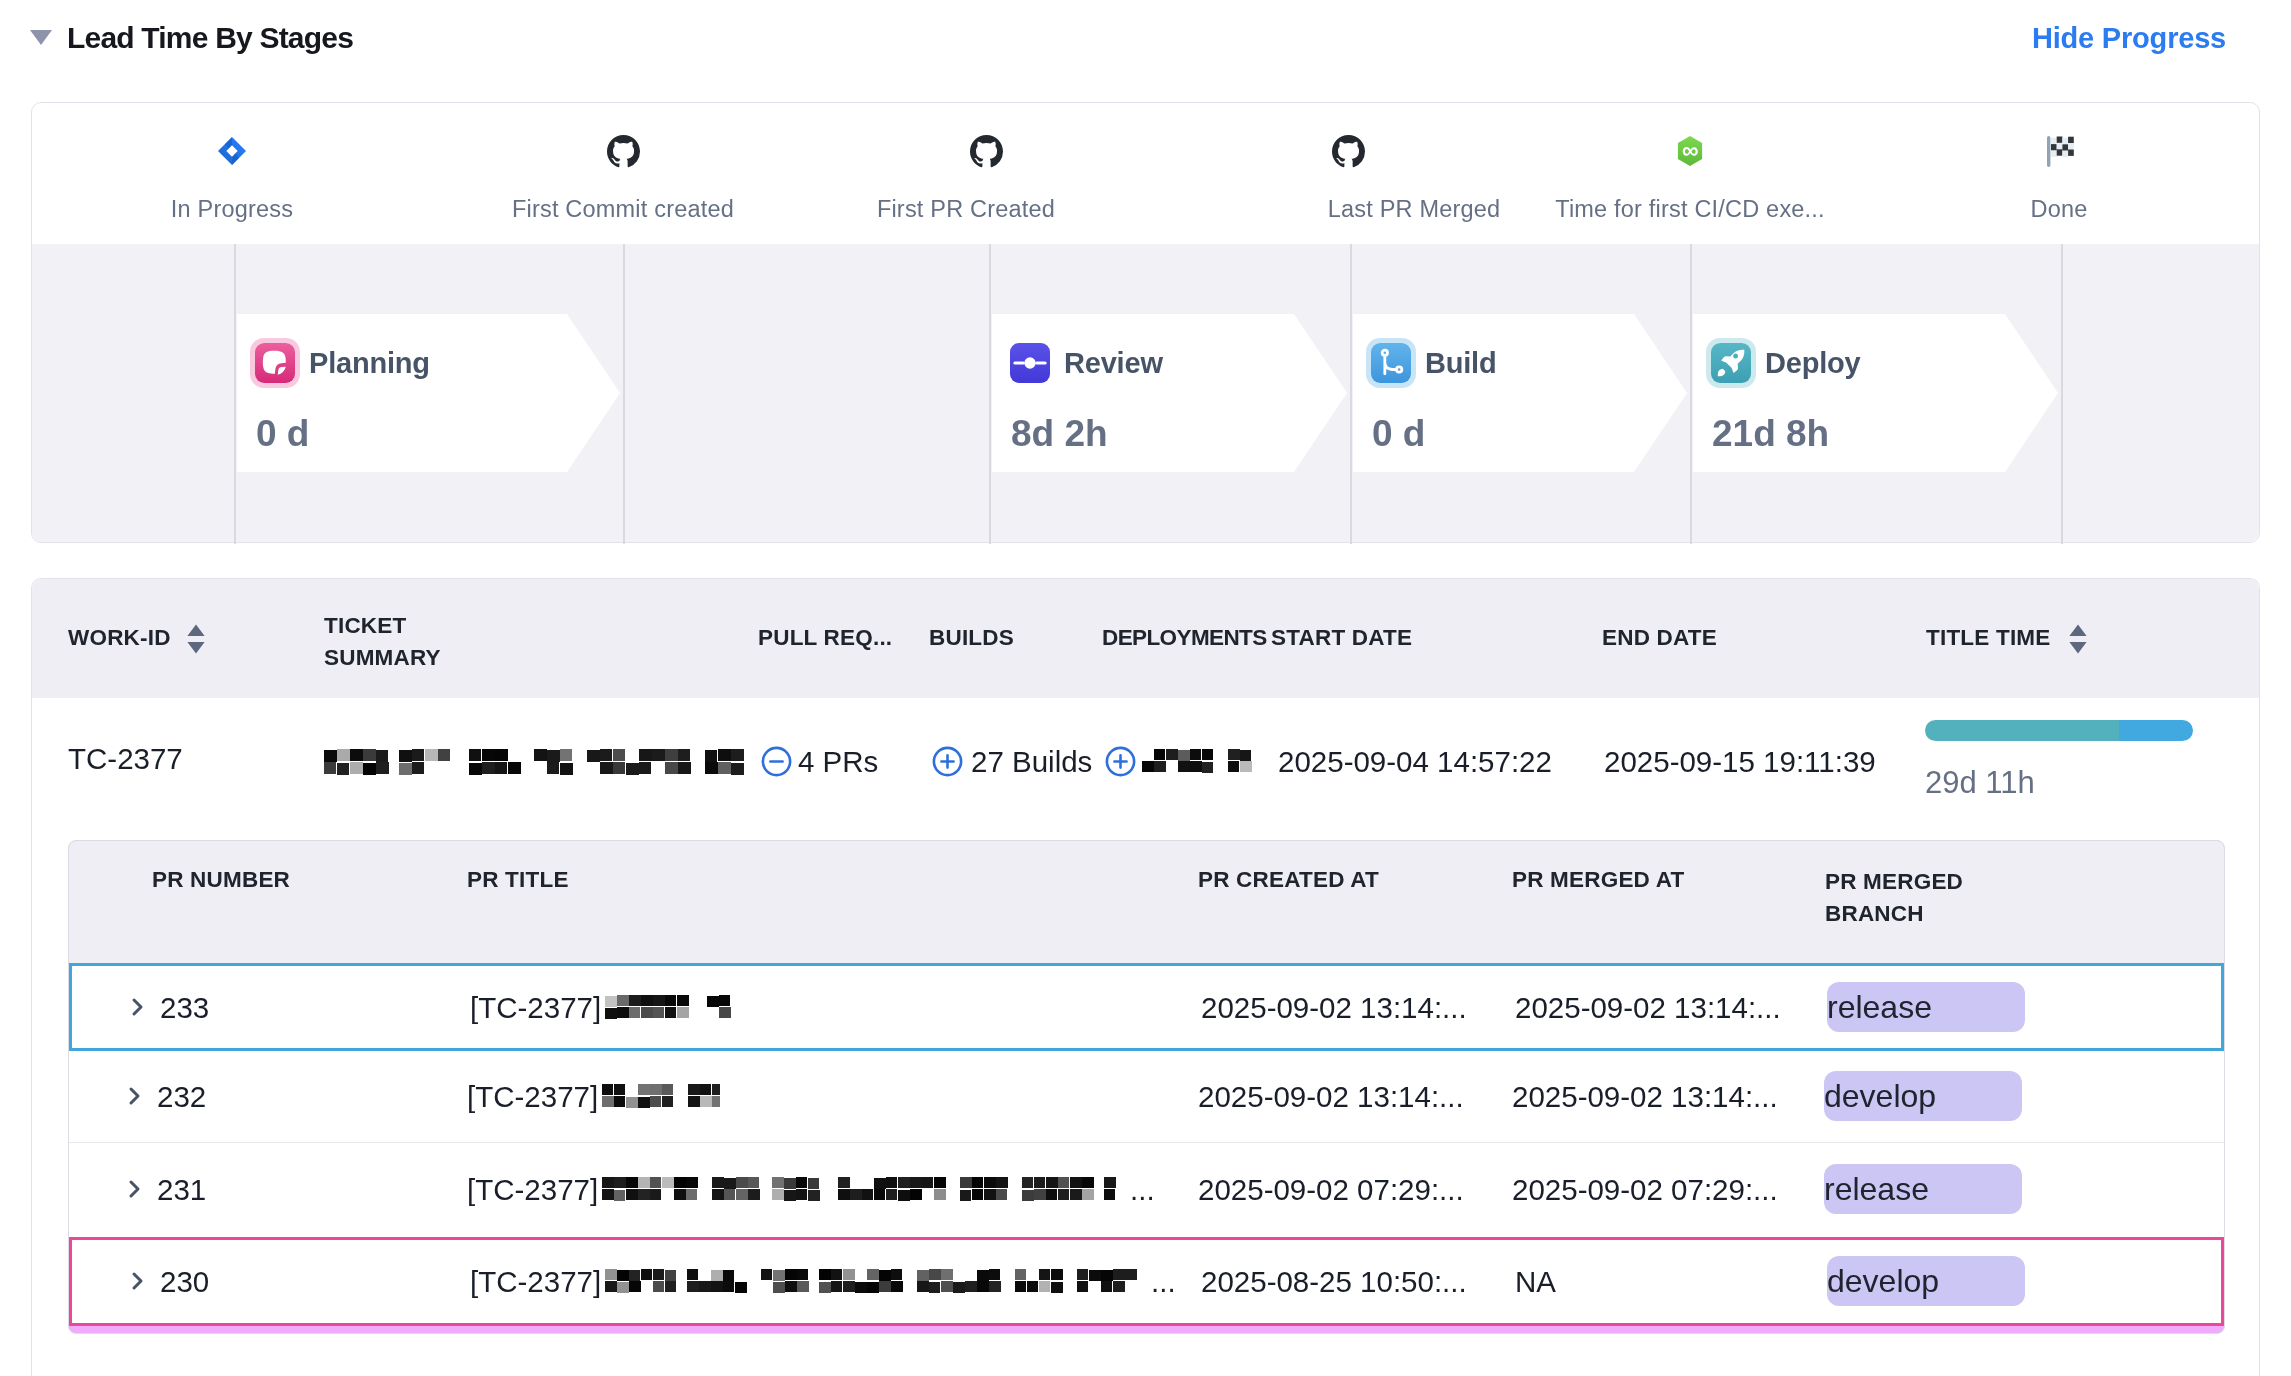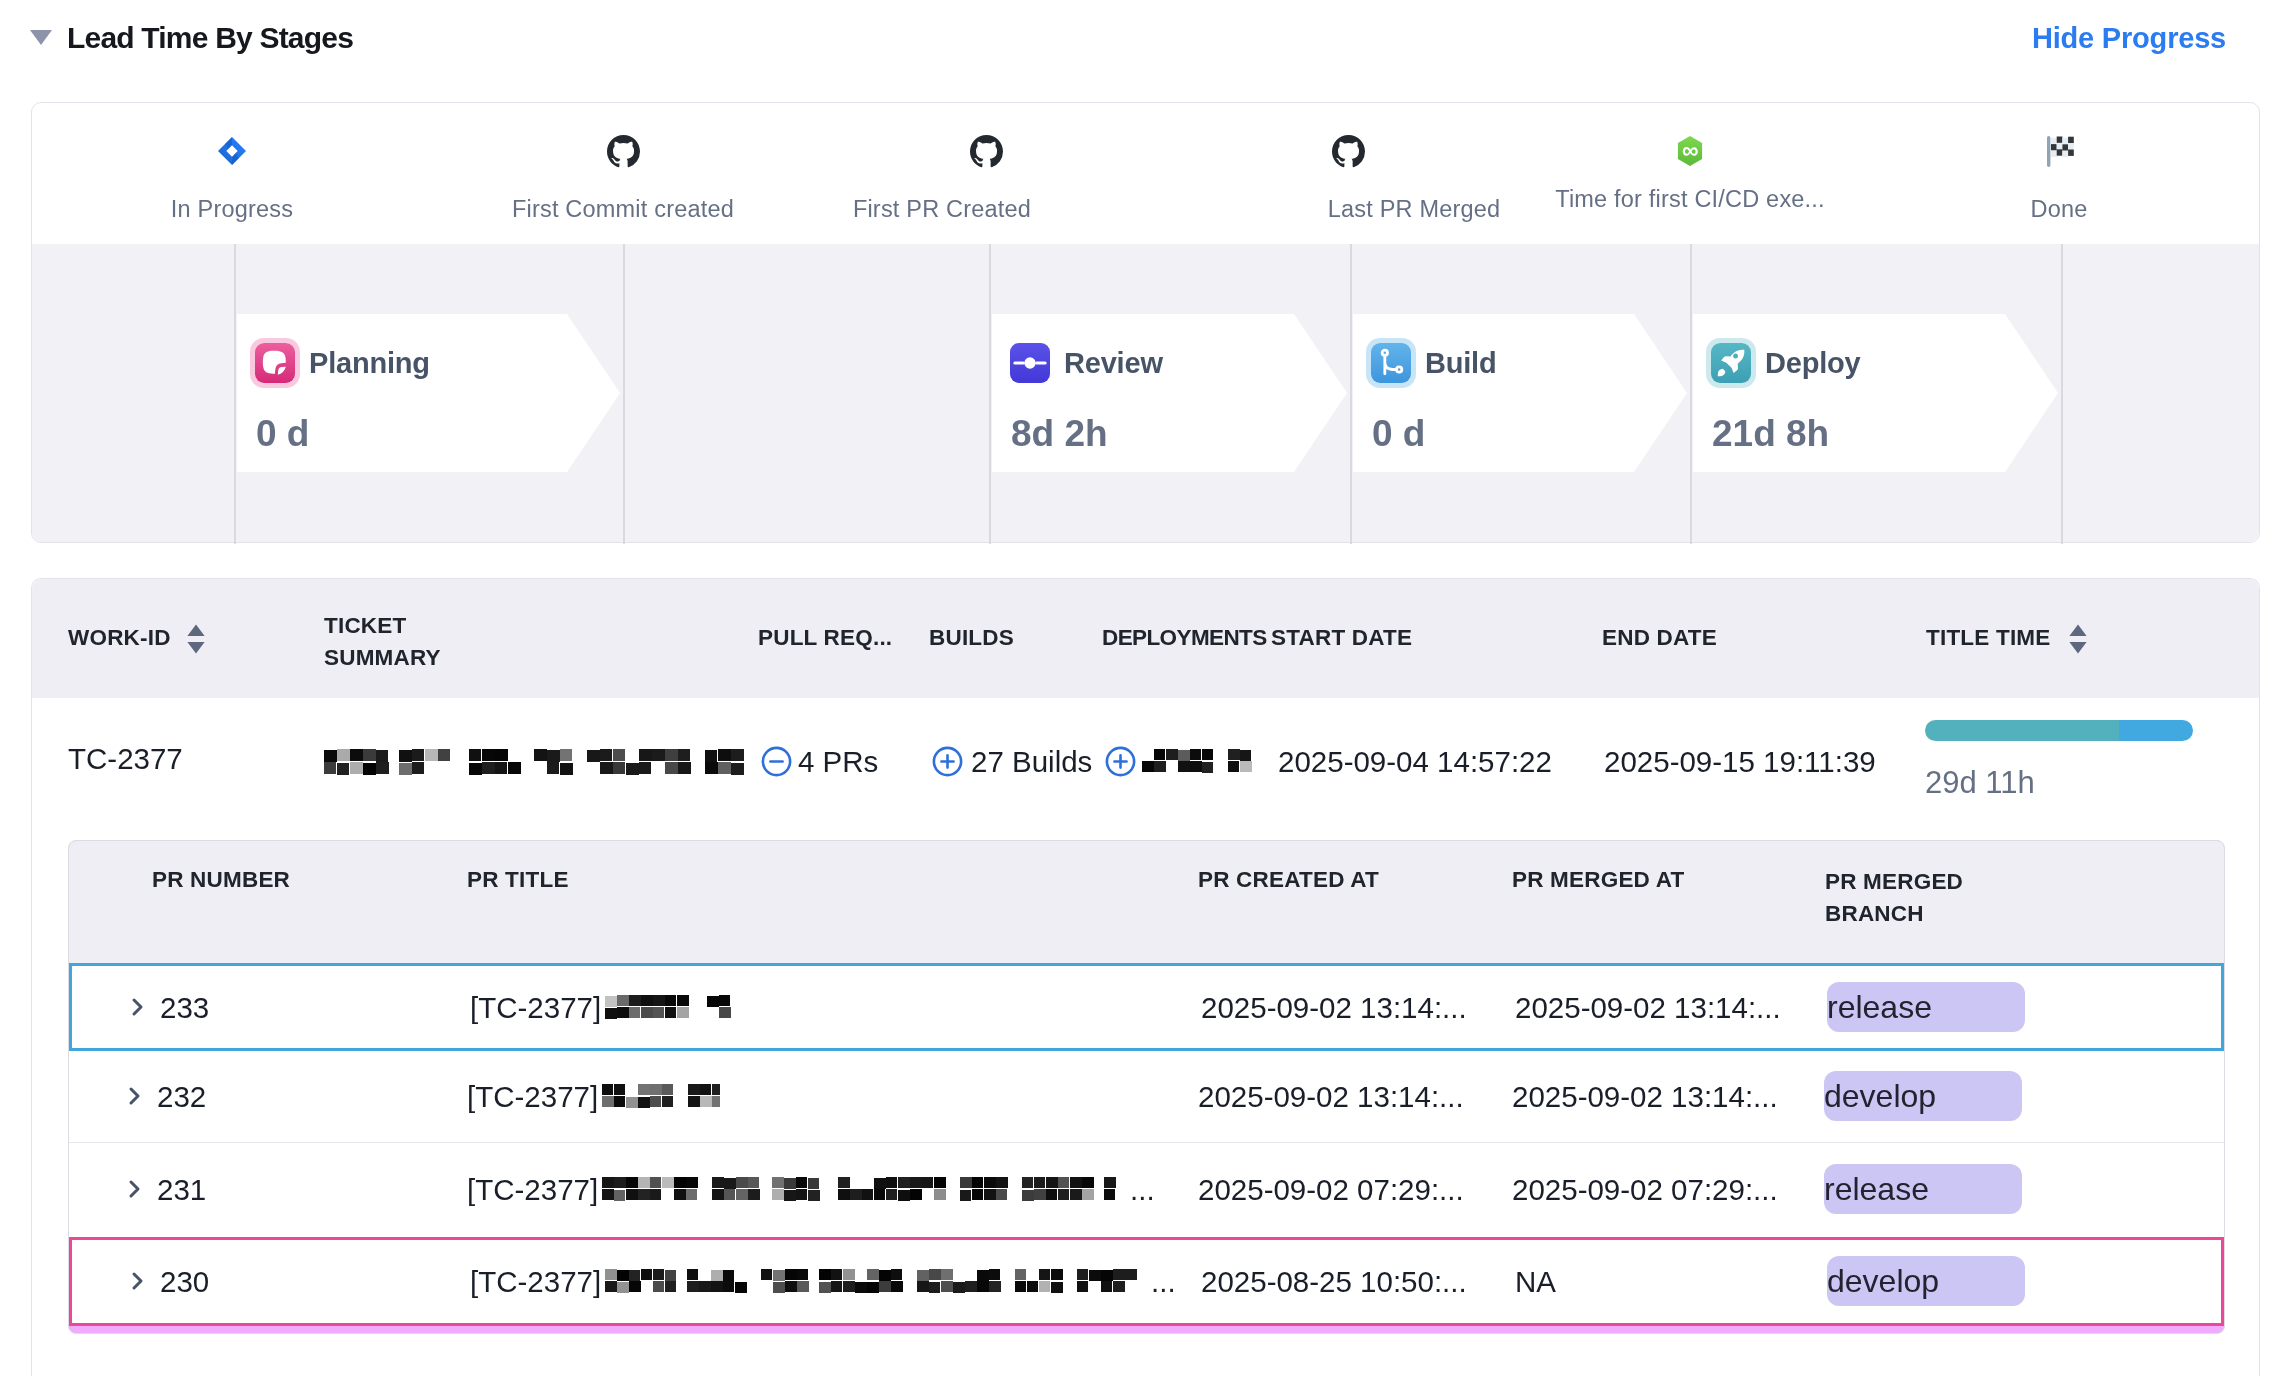--- a/index.html
+++ b/index.html
@@ -36,23 +36,23 @@
     <div class="panel" style="left:31px;top:102px;width:2229px;height:441px">
       <div class="band" style="top:141px"></div>
       <div class="divv" style="left:202px;top:141px;height:300px"></div>
       <div class="divv" style="left:591px;top:141px;height:300px"></div>
       <div class="divv" style="left:957px;top:141px;height:300px"></div>
       <div class="divv" style="left:1318px;top:141px;height:300px"></div>
       <div class="divv" style="left:1658px;top:141px;height:300px"></div>
       <div class="divv" style="left:2029px;top:141px;height:300px"></div>
       <div class="mslab" style="left:30px;top:93px">In Progress</div>
       <div class="mslab" style="left:421px;top:93px">First Commit created</div>
-      <div class="mslab" style="left:740px;top:93px">First PR Created</div>
+      <div class="mslab" style="left:764px;top:93px">First PR Created</div>
       <div class="mslab" style="left:1212px;top:93px">Last PR Merged</div>
-      <div class="mslab" style="left:1488px;top:83px">Time for first CI/CD exe...</div>
+      <div class="mslab" style="left:1488px;top:93px">Time for first CI/CD exe...</div>
       <div class="mslab" style="left:1857px;top:93px">Done</div>
       <svg style="position:absolute;left:184px;top:32px" width="32" height="32" viewBox="0 0 32 32">
 <defs>
           <linearGradient id="jg1" x1="0" y1="1" x2="1" y2="0">
 <stop offset="0" stop-color="#1c63ce"></stop>
             <stop offset="1" stop-color="#2684ff"></stop>
           </linearGradient>
         </defs>
 <path fill="url(#jg1)" d="M16 2 L30 16 L16 30 L2 16 Z"></path>
 <path fill="#1558bc" d="M16 2 L9 9 C 12 12 12 14 11.5 16.5 L16 21 Z" opacity=".55"></path>

